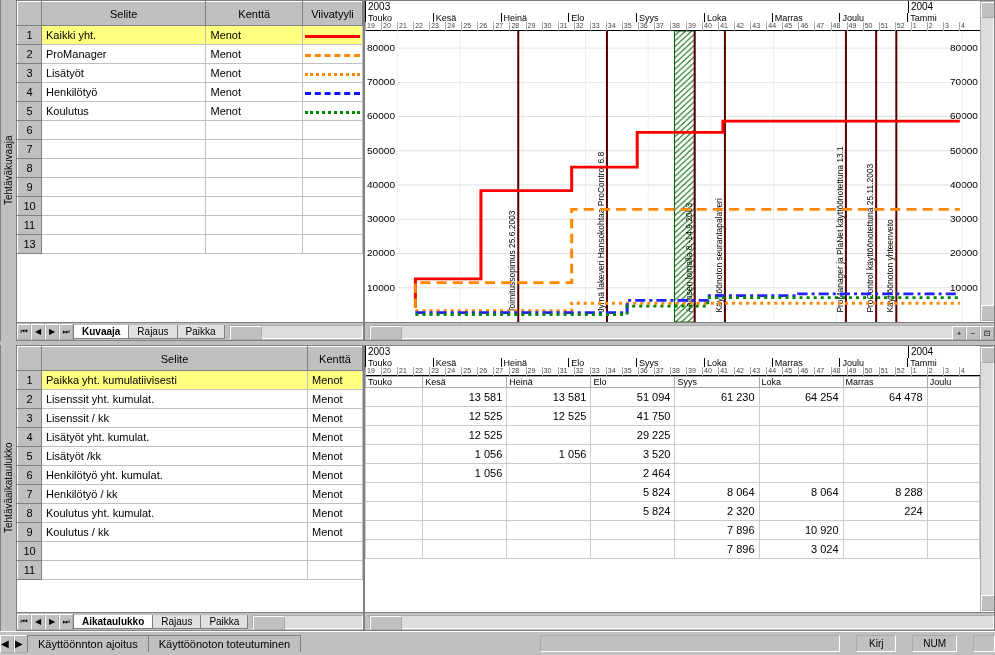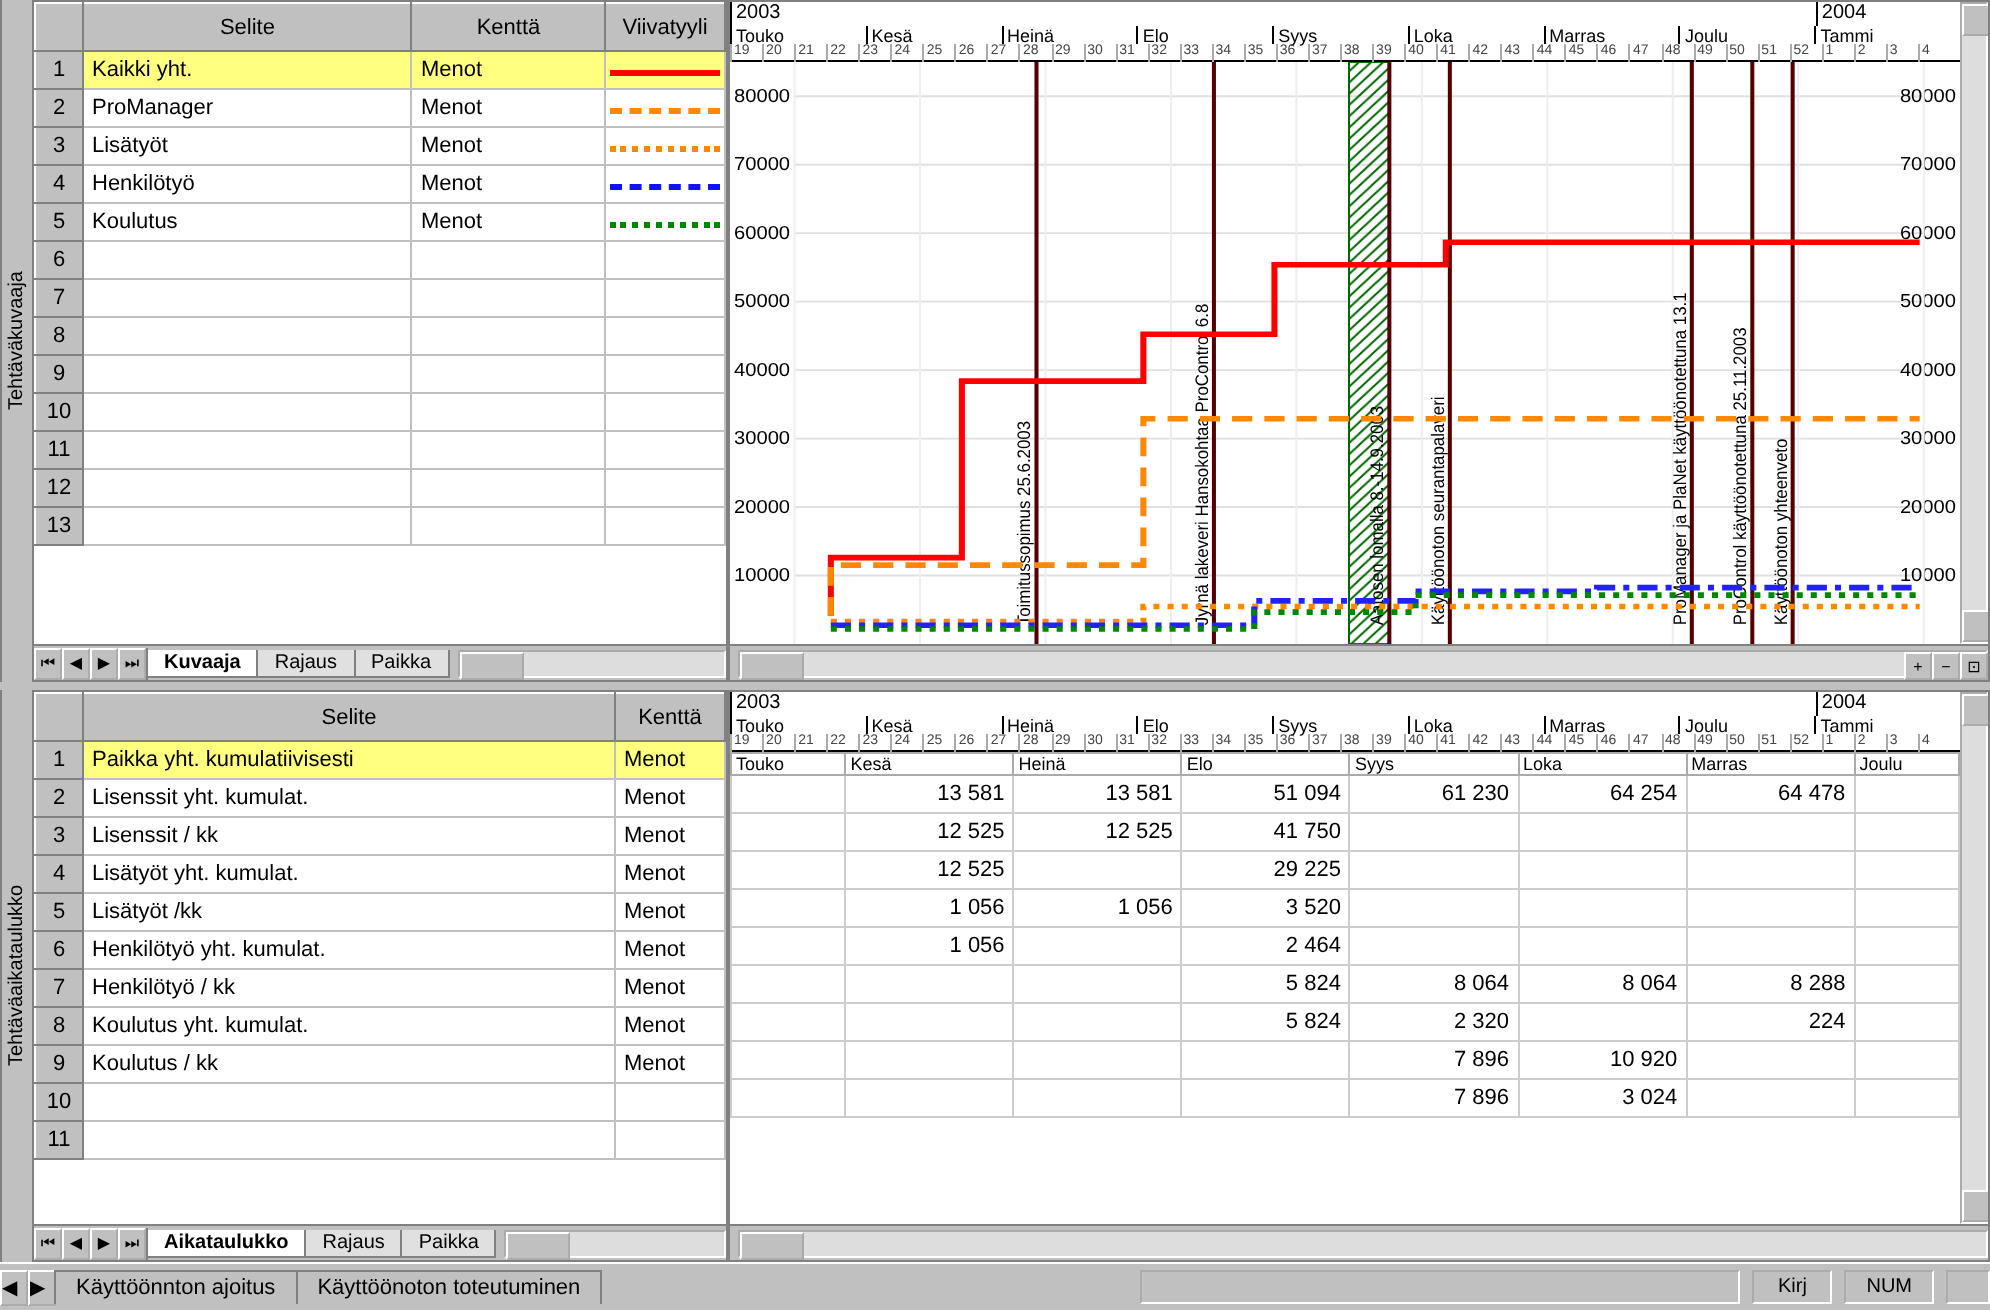--- a/index.html
+++ b/index.html
@@ -265,21 +265,21 @@
   font-size: 11px;
   margin-left: -1px;
 }
 .bottom-bar .tab.active {
   background: #fff;
   font-weight: bold;
 }
 .status-cells {
   margin-left: auto;
   display: flex;
-  gap: 6px;
+  gap: 16px;
 }
 .status-cell {
   border: 1px inset #fff;
   padding: 2px 10px;
   min-width: 40px;
   font-size: 10px;
   text-align: center;
 }
 .panel-col {
   display: flex;
@@ -381,26 +381,20 @@
                   <td class="linestyle-cell"></td>
                 </tr>
                 <tr>
                   <td class="rownum">10</td>
                   <td></td>
                   <td></td>
                   <td class="linestyle-cell"></td>
                 </tr>
                 <tr>
                   <td class="rownum">11</td>
-                  <td></td>
-                  <td></td>
-                  <td class="linestyle-cell"></td>
-                </tr>
-                <tr>
-                  <td class="rownum">12</td>
                   <td></td>
                   <td></td>
                   <td class="linestyle-cell"></td>
                 </tr>
                 <tr>
                   <td class="rownum">13</td>
                   <td></td>
                   <td></td>
                   <td class="linestyle-cell"></td>
                 </tr>

